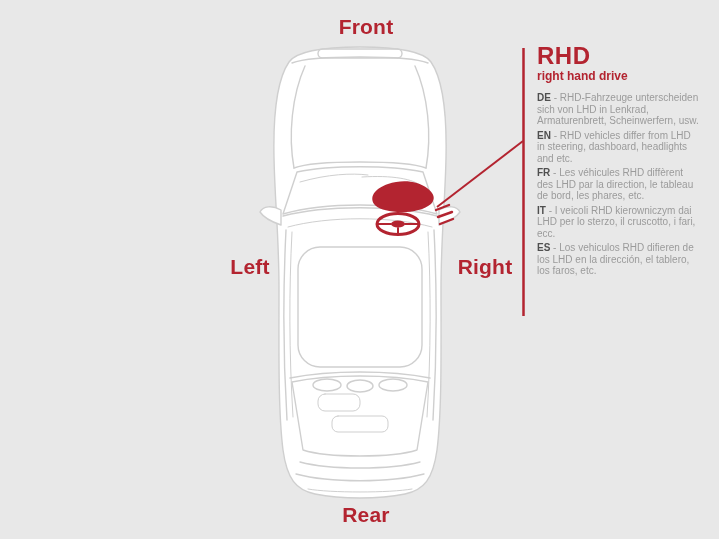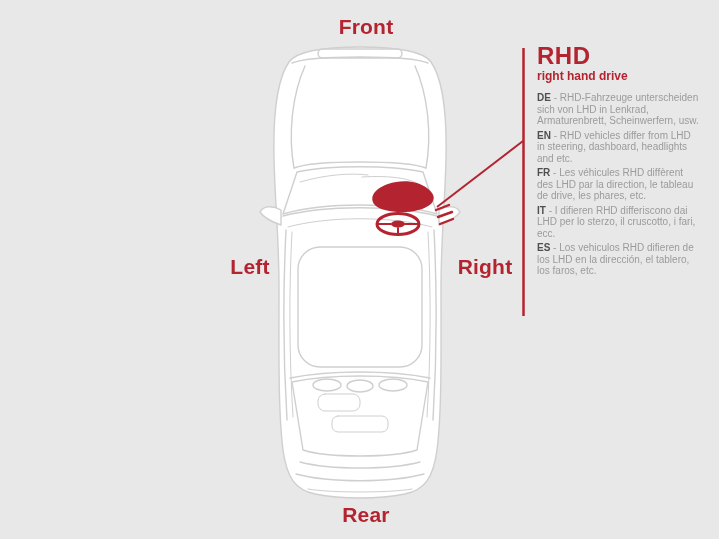--- a/index.html
+++ b/index.html
@@ -144,21 +144,21 @@
   <div class="dir-label label-rear">Rear</div>
 
   <div class="callout">
     <h1 class="callout-title">RHD</h1>
     <div class="callout-subtitle">right hand drive</div>
 
     <div class="entry"><span class="lang">DE</span><span> - </span><span>RHD-Fahrzeuge unterscheiden sich von LHD in Lenkrad, Armaturenbrett, Scheinwerfern, usw.</span></div>
 
     <div class="entry"><span class="lang">EN</span><span> - </span><span>RHD vehicles differ from LHD in steering, dashboard, headlights and etc.</span></div>
 
-    <div class="entry"><span class="lang">FR</span><span> - </span><span>Les véhicules RHD diffèrent des LHD par la direction, le tableau de drive, les phares, etc.</span></div>
+    <div class="entry"><span class="lang">FR</span><span> - </span><span>Les véhicules RHD diffèrent des LHD par la direction, le tableau de bord, les phares, etc.</span></div>
 
-    <div class="entry"><span class="lang">IT</span><span> - </span><span>I difieren RHD differiscono dai LHD per lo sterzo, il cruscotto, i fari, ecc.</span></div>
+    <div class="entry"><span class="lang">IT</span><span> - </span><span>I veicoli RHD kierowniczym dai LHD per lo sterzo, il cruscotto, i fari, ecc.</span></div>
 
     <div class="entry"><span class="lang">ES</span><span> - </span><span>Los vehiculos RHD difieren de los LHD en la dirección, el tablero, los faros, etc.</span></div>
 
   </div>
 
 </div>
 
 </body></html>

